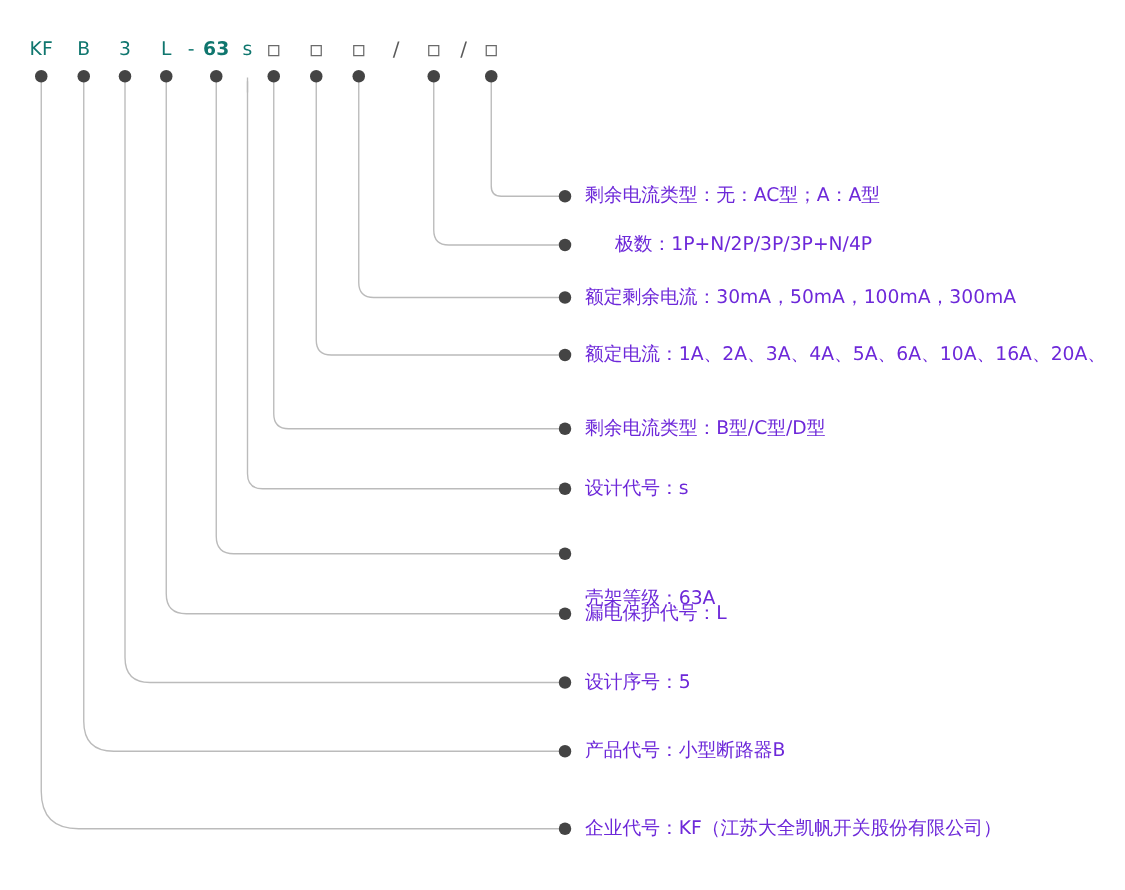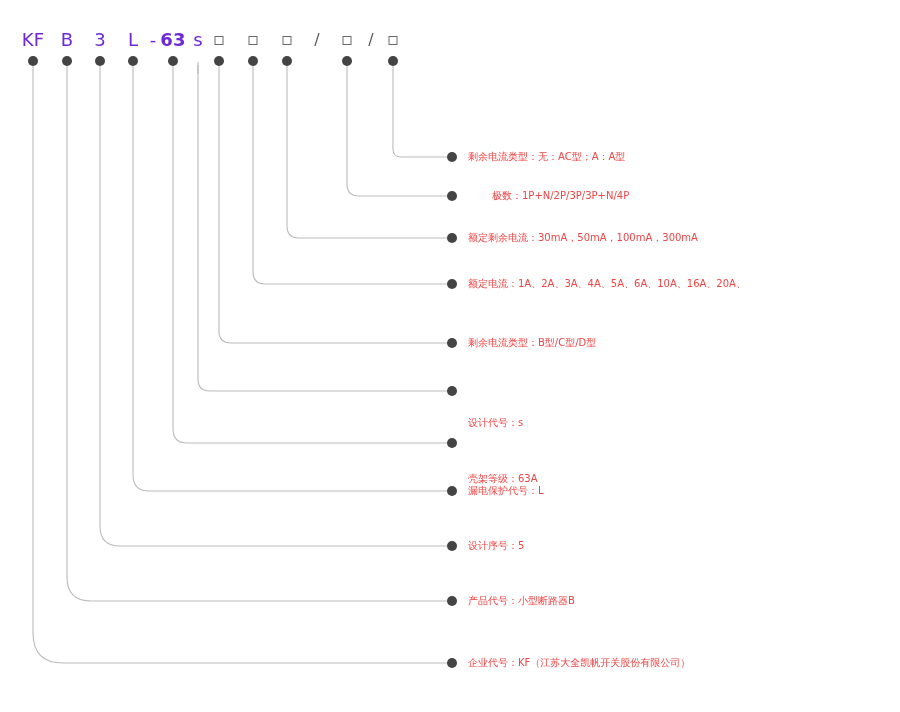--- a/index.html
+++ b/index.html
@@ -20,44 +20,44 @@
   #wire-layer {
     position: absolute;
     left: 0;
     top: 0;
     width: 900px;
     height: 712px;
   }
   .code-token {
     position: absolute;
     transform: translateX(-50%);
-    color: #6d28d9;
-    font-size: 18px;
+    color: #0f766e;
+    font-size: 15px;
     line-height: 15px;
     white-space: nowrap;
     letter-spacing: 0.2px;
   }
   .code-token.sep {
     color: #5a5a5a;
     font-size: 16px;
   }
   .square-glyph {
     position: absolute;
     transform: translateX(-50%);
     width: 9px;
     height: 9px;
     border: 1.3px solid #6a6a6a;
     background: transparent;
     box-sizing: border-box;
   }
   .desc-label {
     position: absolute;
     left: 468px;
-    color: #ef4444;
-    font-size: 10px;
+    color: #6d28d9;
+    font-size: 15px;
     line-height: 21px;
     white-space: nowrap;
   }
   .desc-label .ln2 {
     display: block;
     padding-left: 78px;
   }
 </style>
 </head>
 <body>
@@ -116,21 +116,21 @@
       <div class="code-token sep" style="left: 371px; top: 32px;">/</div>
       <div class="square-glyph" style="left: 393px; top: 36px;"></div>
     </div>
 
   <div id="callout-layer">
       <div class="desc-label" style="left: 468px; top: 146px;"><span>剩余电流类型：无：AC型；A：A型</span></div>
       <div class="desc-label" style="left: 468px; top: 185px; margin-left: 24px;"><span>极数：1P+N/2P/3P/3P+N/4P</span></div>
       <div class="desc-label" style="left: 468px; top: 227px;"><span>额定剩余电流：30mA，50mA，100mA，300mA</span></div>
       <div class="desc-label" style="left: 468px; top: 273px;"><span>额定电流：1A、2A、3A、4A、5A、6A、10A、16A、20A、</span></div>
       <div class="desc-label" style="left: 468px; top: 332px;"><span>剩余电流类型：B型/C型/D型</span></div>
-      <div class="desc-label" style="left: 468px; top: 380px; margin-top: 32px;"><span>设计代号：s</span></div>
+      <div class="desc-label" style="left: 468px; top: 380px;"><span>设计代号：s</span></div>
       <div class="desc-label" style="left: 468px; top: 432px; margin-top: 36px;"><span>壳架等级：63A</span></div>
       <div class="desc-label" style="left: 468px; top: 480px;"><span>漏电保护代号：L</span></div>
       <div class="desc-label" style="left: 468px; top: 535px;"><span>设计序号：5</span></div>
       <div class="desc-label" style="left: 468px; top: 590px;"><span>产品代号：小型断路器B</span></div>
       <div class="desc-label" style="left: 468px; top: 652px;"><span>企业代号：KF（江苏大全凯帆开关股份有限公司）</span></div>
     </div>
 
 </div>
 
 </body></html>

